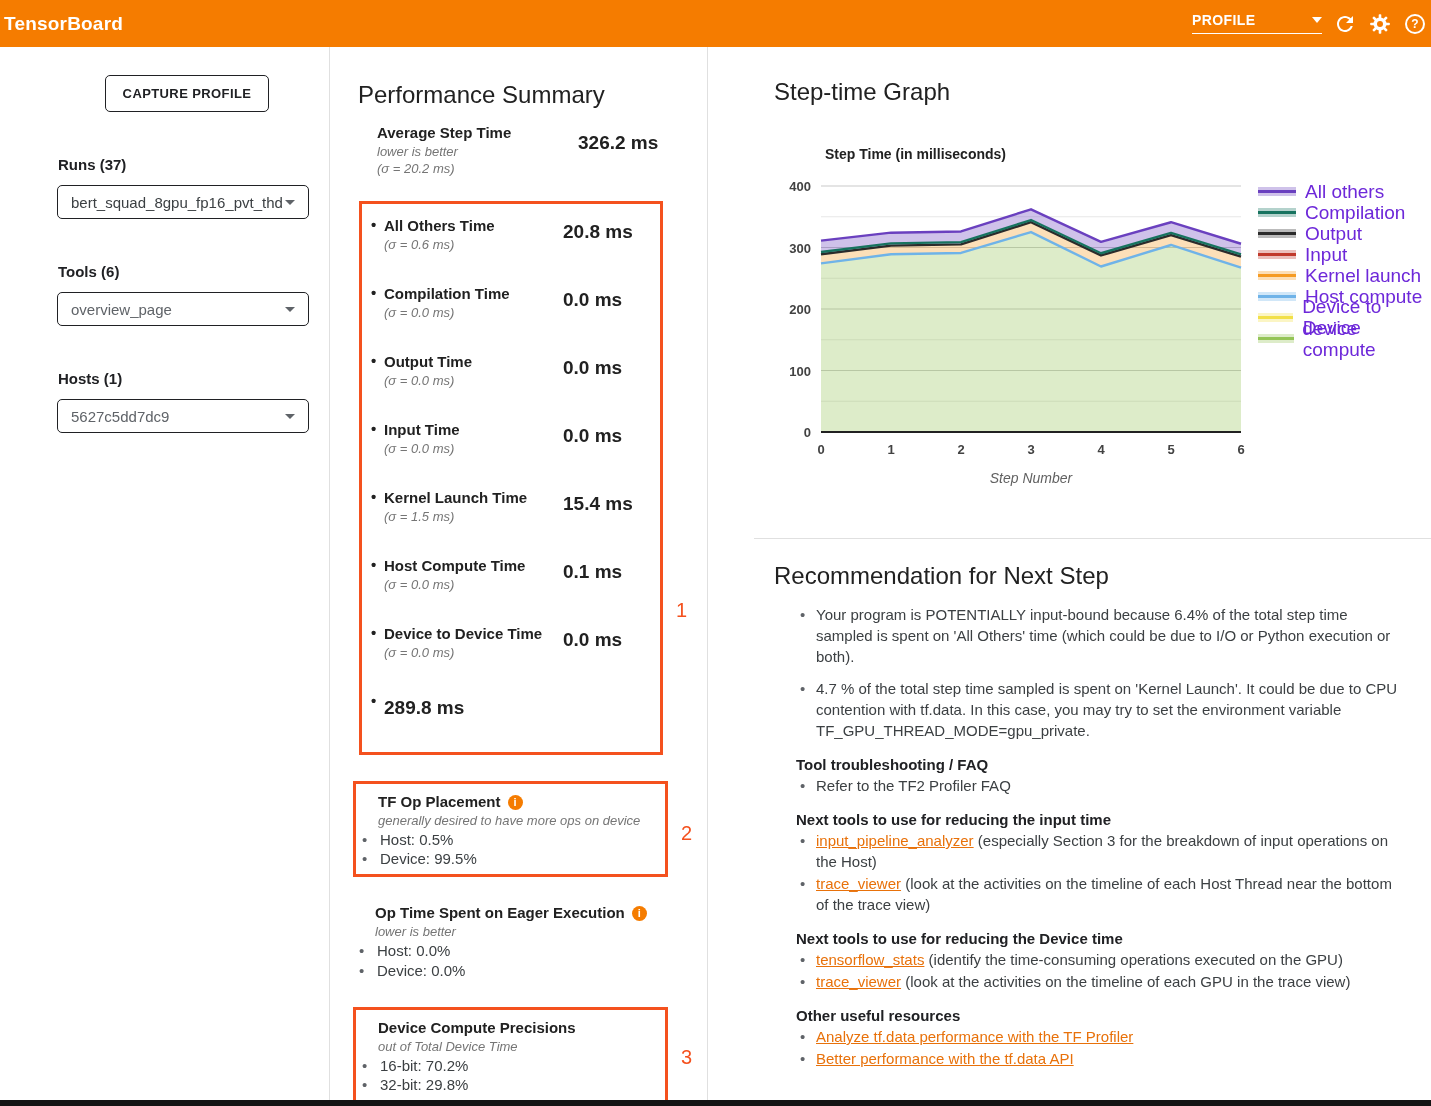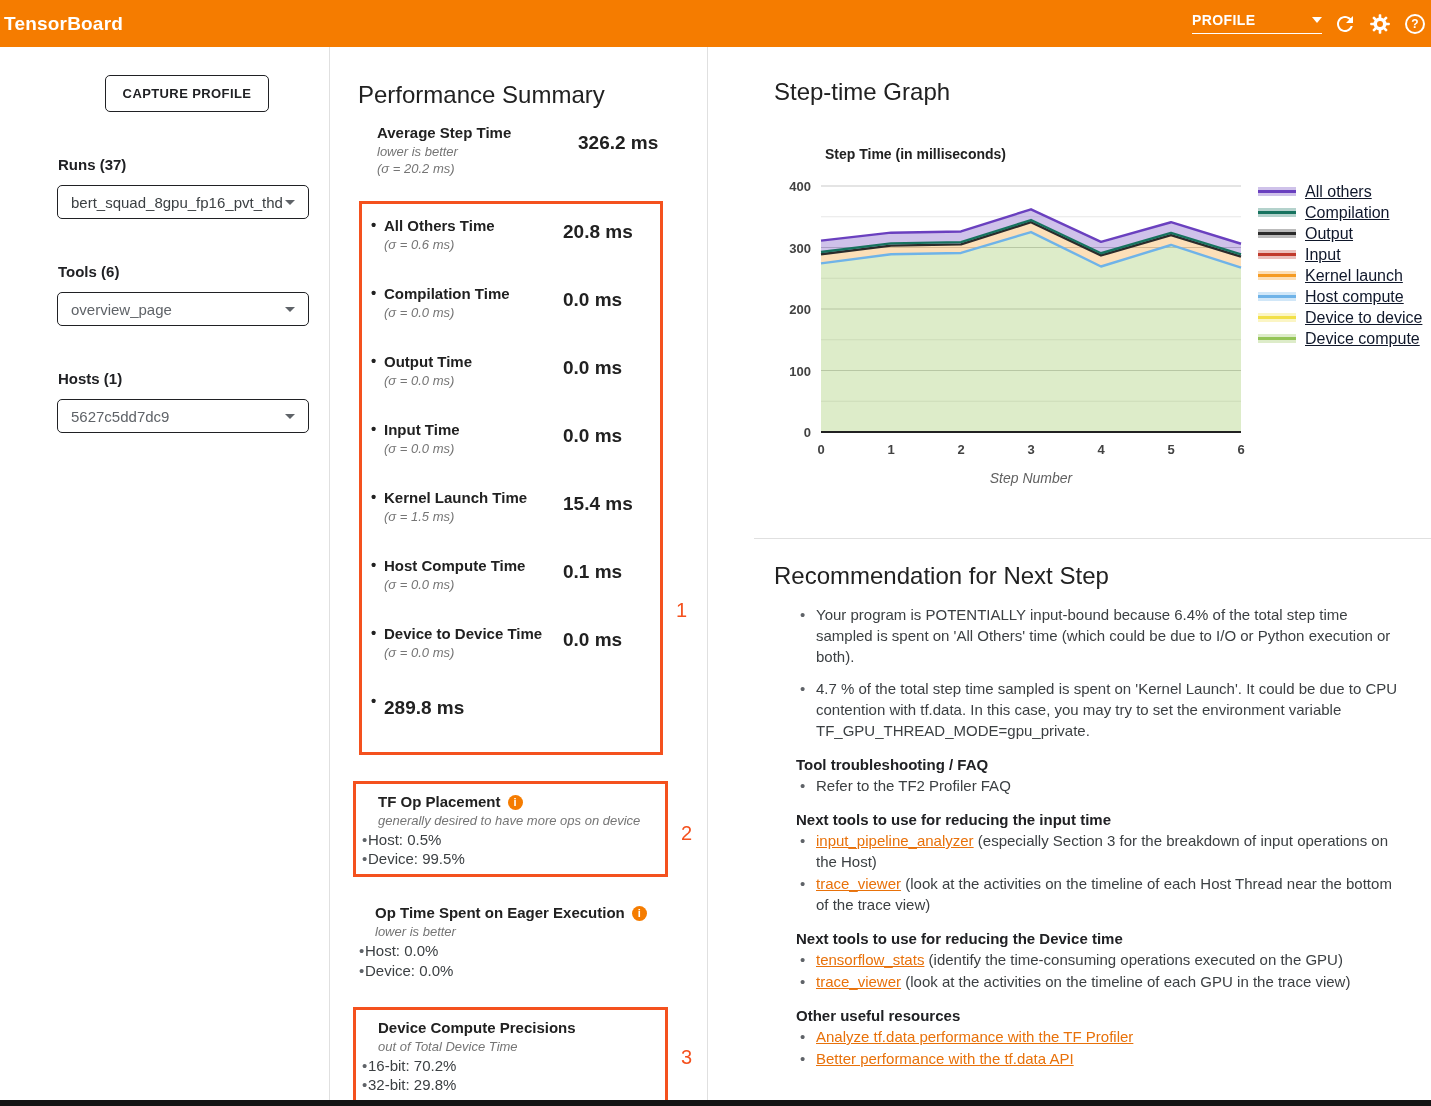--- a/index.html
+++ b/index.html
@@ -90,21 +90,21 @@
   .info-section{ margin-left:23px; width:315px; }
   .box2{ margin-top:26px; padding:8px 0 6px 0; }
   .box2 .anno-num{ top:42%; }
   .box3{ margin-top:26px; padding:8px 0 6px 0; }
   .box3 .anno-num{ top:36px; }
   .info-title-line{ padding-left:22px; display:flex; align-items:center; gap:7px; }
   .info-title{ font-size:15px; font-weight:700; color:#212121; line-height:20px; }
   .info-sub{ padding-left:22px; font-size:13px; font-style:italic; color:#757575; line-height:18px; }
   .info-items{ list-style:none; }
   .info-items li{
-    position:relative; padding-left:12px; font-size:15px; color:#3c4043; line-height:19px;
+    position:relative; padding-left:24px; font-size:15px; color:#3c4043; line-height:19px;
   }
   .info-items li::before{
     content:"•"; position:absolute; left:6px; color:#5f6368;
   }
   .plain-section{ margin-top:26px; }
   .plain-section .info-items li{ line-height:20px; }
   .info-icon{
     display:inline-block; width:15px; height:15px; border-radius:50%;
     background:#f57c00; color:#fff; font-size:11px; font-weight:700;
     text-align:center; line-height:15px; cursor:pointer;
@@ -124,21 +124,21 @@
     position:absolute; left:67px; top:364px; width:420px; text-align:center;
     font-size:14px; font-style:italic; color:#616161;
   }
   .legend{
     position:absolute; left:504px; top:75px; list-style:none;
   }
   .legend li{ display:flex; align-items:center; gap:9px; height:21px; }
   .sw{ position:relative; width:38px; height:13px; display:inline-block; }
   .sw .band{ position:absolute; left:0; right:0; top:2px; bottom:2px; opacity:.32; }
   .sw .ln{ position:absolute; left:0; right:0; top:5px; height:3px; }
-  .legend .lbl{ font-size:16px; color:#0f172a;text-decoration:underline; }
+  .legend .lbl{ font-size:19px; color:#6d28d9; }
 
   .h-divider{ height:1px; background:#e0e0e0; }
 
   .reco{ padding:22px 26px 0 20px; }
   .reco-body{ margin-top:14px; padding-left:22px; }
   .reco ul{ list-style:none; }
   .reco li{ position:relative; padding-left:20px; font-size:15px; color:#3c4043; line-height:21px; }
   .reco li::before{ content:"•"; position:absolute; left:4px; color:#5f6368; }
   .reco .spaced li{ margin-bottom:11px; max-width:660px; }
   .reco h4{ font-size:15px; font-weight:700; color:#202124; margin:15px 0 2px 0; }

